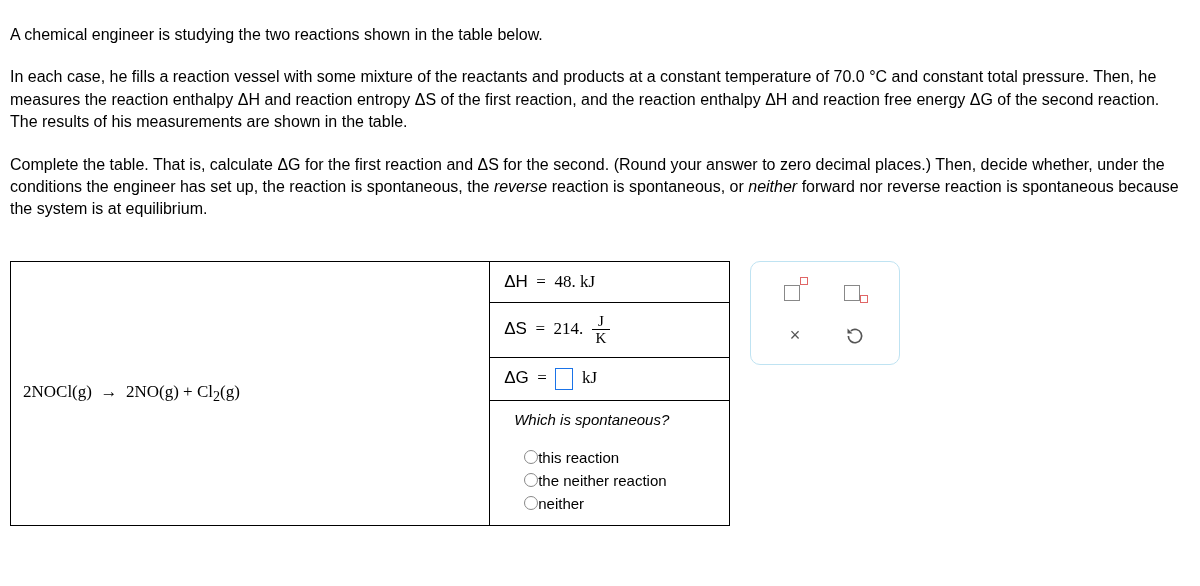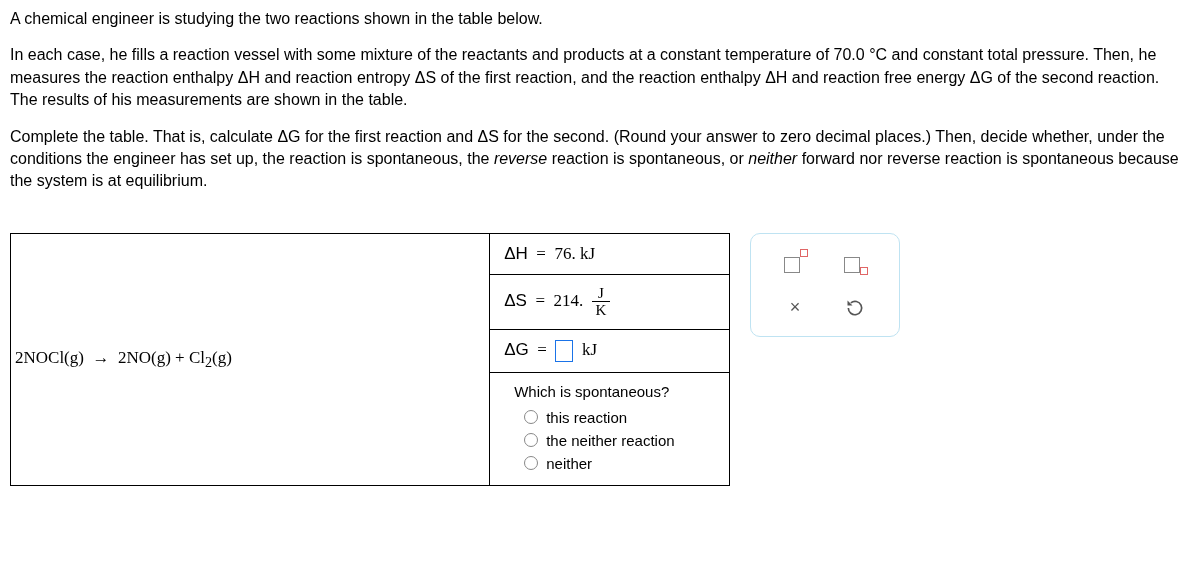--- a/index.html
+++ b/index.html
@@ -5,32 +5,32 @@
   * { box-sizing: border-box; }
   body {
     margin: 0;
     padding: 4px 10px;
     font-family: Arial, Helvetica, sans-serif;
     font-size: 16px;
     color: #000;
     background: #fff;
     width: 1200px;
   }
-  .intro p { margin: 4px 0 14px 0; line-height: 1.4; }
+  .intro p { margin: 20px 0 14px 0; line-height: 1.4; }
   .math { font-family: Liberation Sans, sans-serif; }
   .italic { font-style: italic; }
   .content-row { display: flex; align-items: flex-start; gap: 20px; margin-top: 40px; }
   table.main {
     border-collapse: collapse;
     width: 720px;
   }
   table.main td { border: 1px solid #000; }
   .reaction-cell {
     width: 480px;
-    padding: 10px 4px;
+    padding: 10px 12px;
     vertical-align: middle;
     font-family: 'Times New Roman', Times, serif;
     font-size: 17px;
   }
   .data-cell { padding: 0; width: 240px; }
   .data-cell > div.row {
     padding: 10px 14px;
     font-family: 'Times New Roman', Times, serif;
     font-size: 17px;
   }
@@ -51,22 +51,22 @@
     height: 22px;
     border: 1px solid #1a73e8;
     vertical-align: middle;
     background: #fff;
   }
   .question-block {
     padding: 10px 14px;
     font-family: Arial, sans-serif;
     font-size: 15px;
   }
-  .question-title { padding-left: 10px; margin-bottom: 6px; }
-  .radio-opt { display: flex; align-items: center; gap: 8px; padding: 3px 0 3px 20px; }
+  .question-title { padding-left: 10px; margin-bottom: 18px; font-style: italic; }
+  .radio-opt { display: flex; align-items: center; padding: 3px 0 3px 20px; }
   .radio-circle {
     width: 14px; height: 14px; border: 1px solid #888; border-radius: 50%;
   }
   .toolbox {
     border: 1px solid #bfe3f2;
     border-radius: 10px;
     padding: 14px;
     background: #fff;
     width: 150px;
   }
@@ -105,21 +105,21 @@
         <tr>
       <td class="reaction-cell" rowspan="4">
         <span>2NOCl(g)</span>
         &nbsp;<span>→</span>&nbsp;
         <span>2NO(g) + Cl</span><sub>2</sub><span>(g)</span>
       </td>
       <td class="data-cell">
         <div class="row">
           <span class="math">ΔH</span>
           &nbsp;<span>=</span>&nbsp;
-          <span>76. kJ</span>
+          <span>48. kJ</span>
         </div>
       </td>
     </tr>
     <tr>
       <td class="data-cell">
         <div class="row">
           <span class="math">ΔS</span>
           &nbsp;<span>=</span>&nbsp;
           <span>214.</span>
           <span class="frac">

